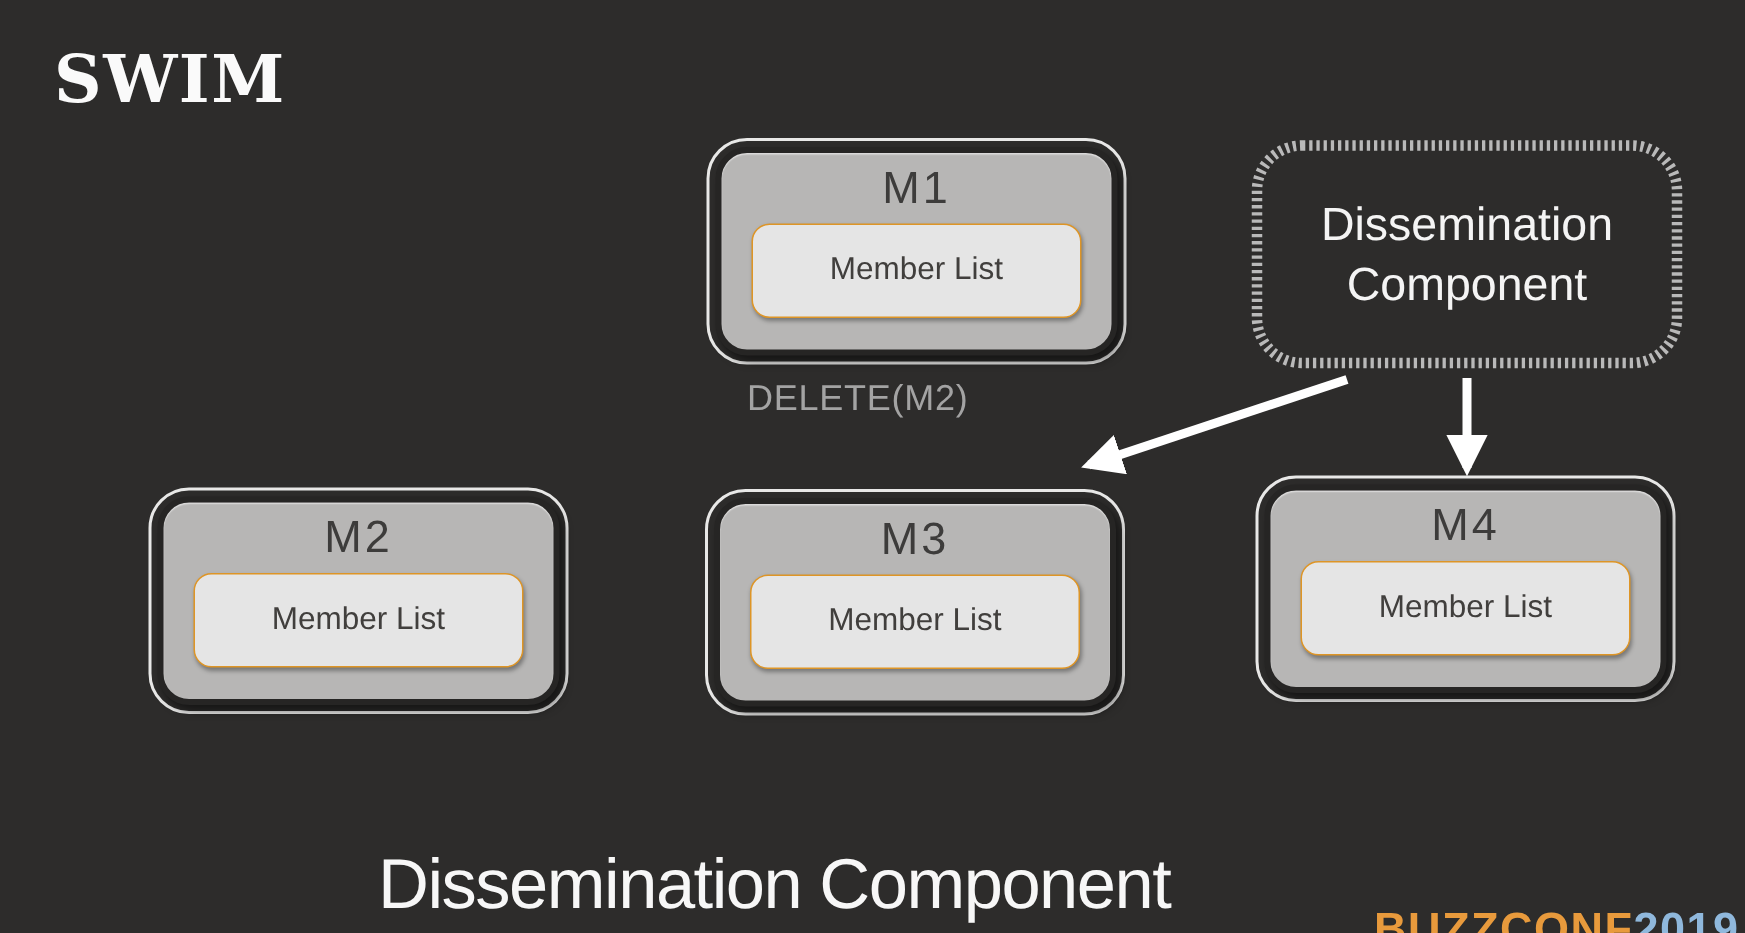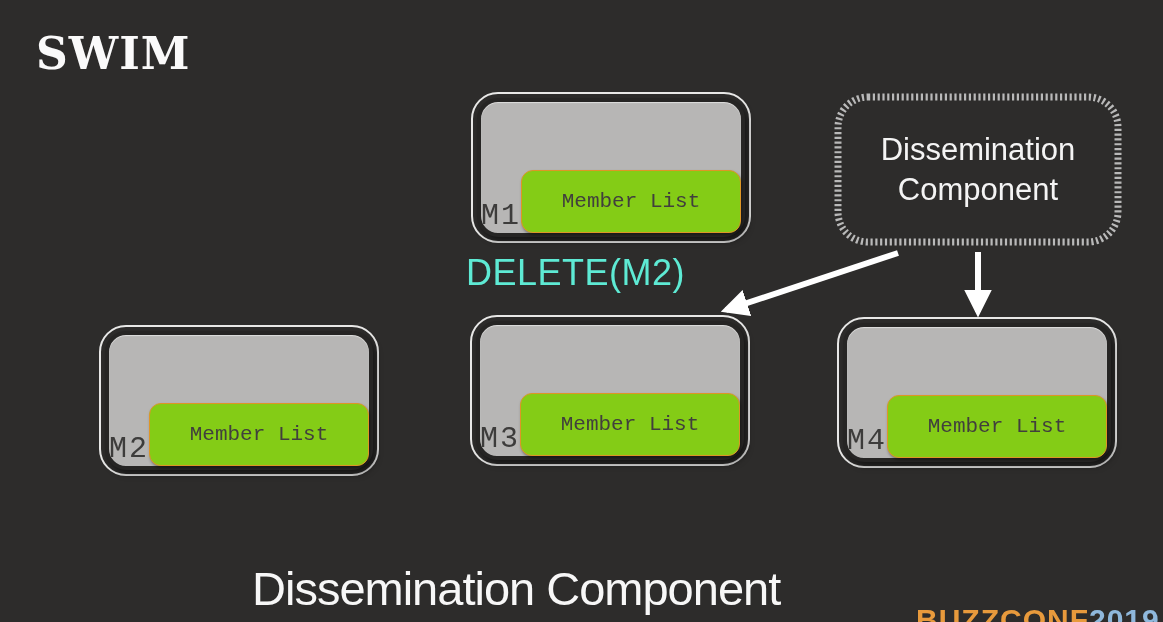--- a/index.html
+++ b/index.html
@@ -23,46 +23,46 @@
   .node { position: absolute; width: 280px; height: 151px; }
   .node-frame {
     box-sizing: border-box; width: 100%; height: 100%;
     border: 2px solid #E8E8E7; border-radius: 27px; padding: 4px;
   }
   .node-body {
     box-sizing: border-box; width: 100%; height: 100%;
     background: #B7B6B5;
     border: 4px solid #262524; border-radius: 21px;
     box-shadow: 3px 4px 6px rgba(0,0,0,.5), inset 0 1px 1px rgba(255,255,255,.55);
-    display: flex; align-items: flex-end; font-family: Liberation Mono, monospace;
+    display: flex; flex-direction: column; align-items: center;
   }
   .node-label {
     font-size: 30px; color: #3D3C3B; letter-spacing: 2px;
     margin-top: 7px; line-height: 1.15;
   }
   .member-list {
     width: 84%; height: 61px; margin-top: 5px;
-    background: #84cc16; border: 1px solid #DE9526; border-radius: 12px;
+    background: #e5e5e5; border: 1px solid #DE9526; border-radius: 12px;
     display: flex; align-items: center; justify-content: center;
     font-size: 21px; color: #413F3D;
     box-shadow: 1px 2px 3px rgba(0,0,0,.35);
   }
 
   
   .diss-box { position: absolute; left: 833px; top: 92px; width: 290px; height: 155px; }
   .diss-box svg { position: absolute; left: 0; top: 0; }
   .diss-text {
     position: absolute; inset: 10px;
     display: flex; align-items: center; justify-content: center; text-align: center;
     font-size: 31px; line-height: 1.28; color: #F4F4F4; letter-spacing: 0px;
   }
 
   .annotation {
-    position: absolute; left: 466px; top: 252px;
-    font-size: 36px; color: #5eead4; letter-spacing: 0.5px;
+    position: absolute; left: 498px; top: 252px;
+    font-size: 24px; color: #a3a3a3; letter-spacing: 0.5px;
   }
 
   .caption {
     position: absolute; left: 252px; top: 561px;
     font-size: 47px; letter-spacing: -1px; color: #F7F7F7;
   }
 
   .logo {
     position: absolute; left: 916px; top: 605px;
     font-size: 30px; font-weight: 700; letter-spacing: 1px; line-height: 1;
@@ -100,21 +100,21 @@
 
   <div class="node" style="left:70px; top:325px;margin-left:29px;">
     <div class="node-frame">
       <div class="node-body">
         <div class="node-label">M2</div>
         <div class="member-list">Member List</div>
       </div>
     </div>
   </div>
 
-  <div class="node" style="left:470px; top:315px;">
+  <div class="node" style="left:470px; top:326px;">
     <div class="node-frame">
       <div class="node-body">
         <div class="node-label">M3</div>
         <div class="member-list">Member List</div>
       </div>
     </div>
   </div>
 
   <div class="node" style="left:837px; top:317px;">
     <div class="node-frame">

